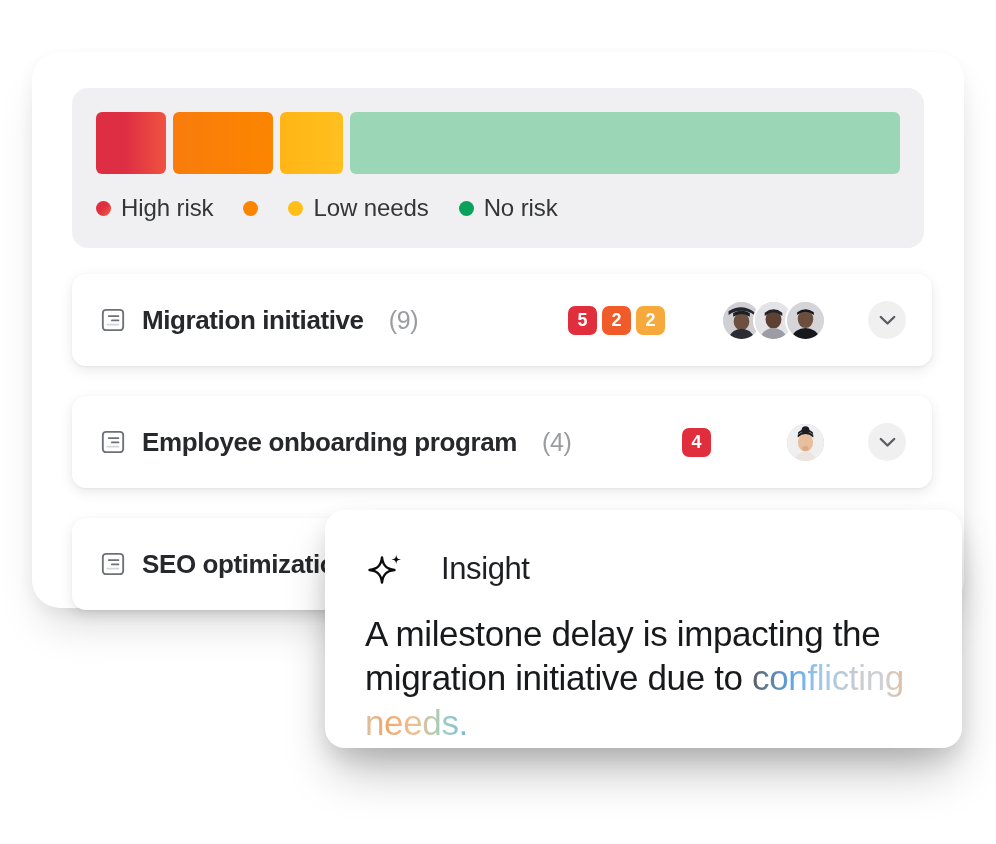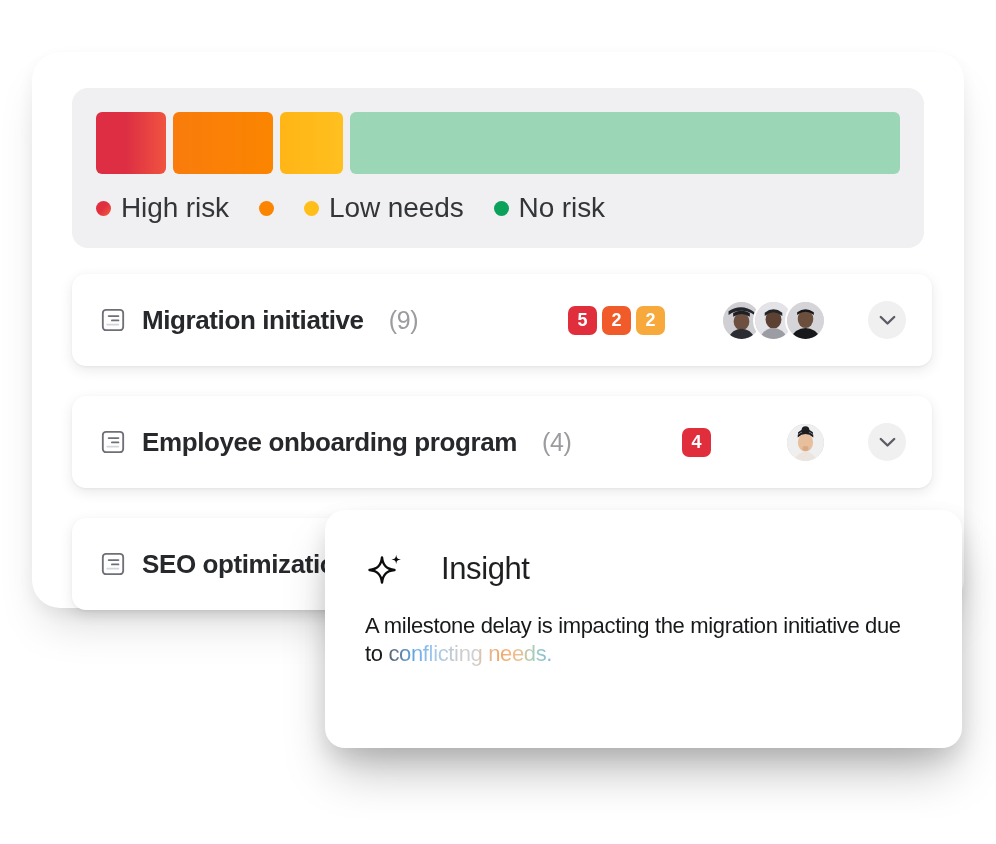--- a/index.html
+++ b/index.html
@@ -75,21 +75,21 @@
     width: 15px;
     height: 15px;
     border-radius: 50%;
     flex: none;
   }
   .dot-high   { background: linear-gradient(135deg,#e0303f 0%,#e0303f 48%,#f4623c 100%); }
   .dot-medium { background: #fb8500; }
   .dot-low    { background: #ffbe18; }
   .dot-none   { background: #0aa15a; }
   .legend-label {
-    font-size: 28px;
+    font-size: 24px;
     color: #333538;
     letter-spacing: -0.1px;
     white-space: nowrap;
   }
 
   
   .row {
     position: absolute;
     left: 40px;
     width: 860px;
@@ -204,21 +204,21 @@
     align-items: center;
     gap: 34px;
   }
   .insight-title {
     font-size: 31px;
     color: #1d1f21;
     letter-spacing: -0.4px;
   }
   .insight-body {
     margin-top: 22px;
-    font-size: 22px;
+    font-size: 35px;
     line-height: 1.27;
     color: #17191b;
     letter-spacing: -0.35px;
   }
   .grad-text {
     background: linear-gradient(90deg,
         #5b5f66 0%,
         #62a8e8 16%,
         #9fc8ec 27%,
         #c9cbcd 42%,

